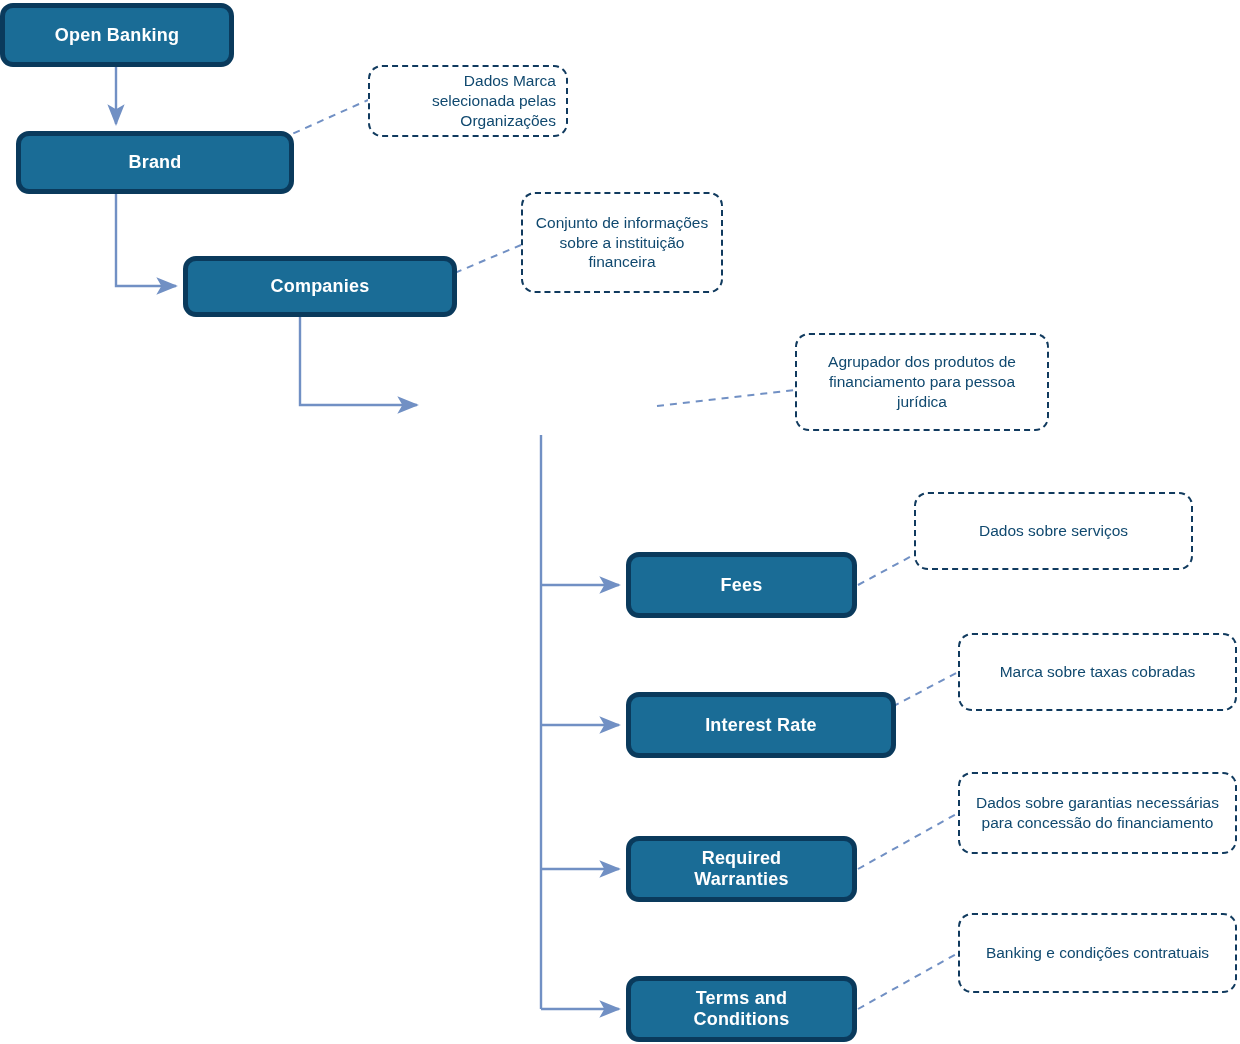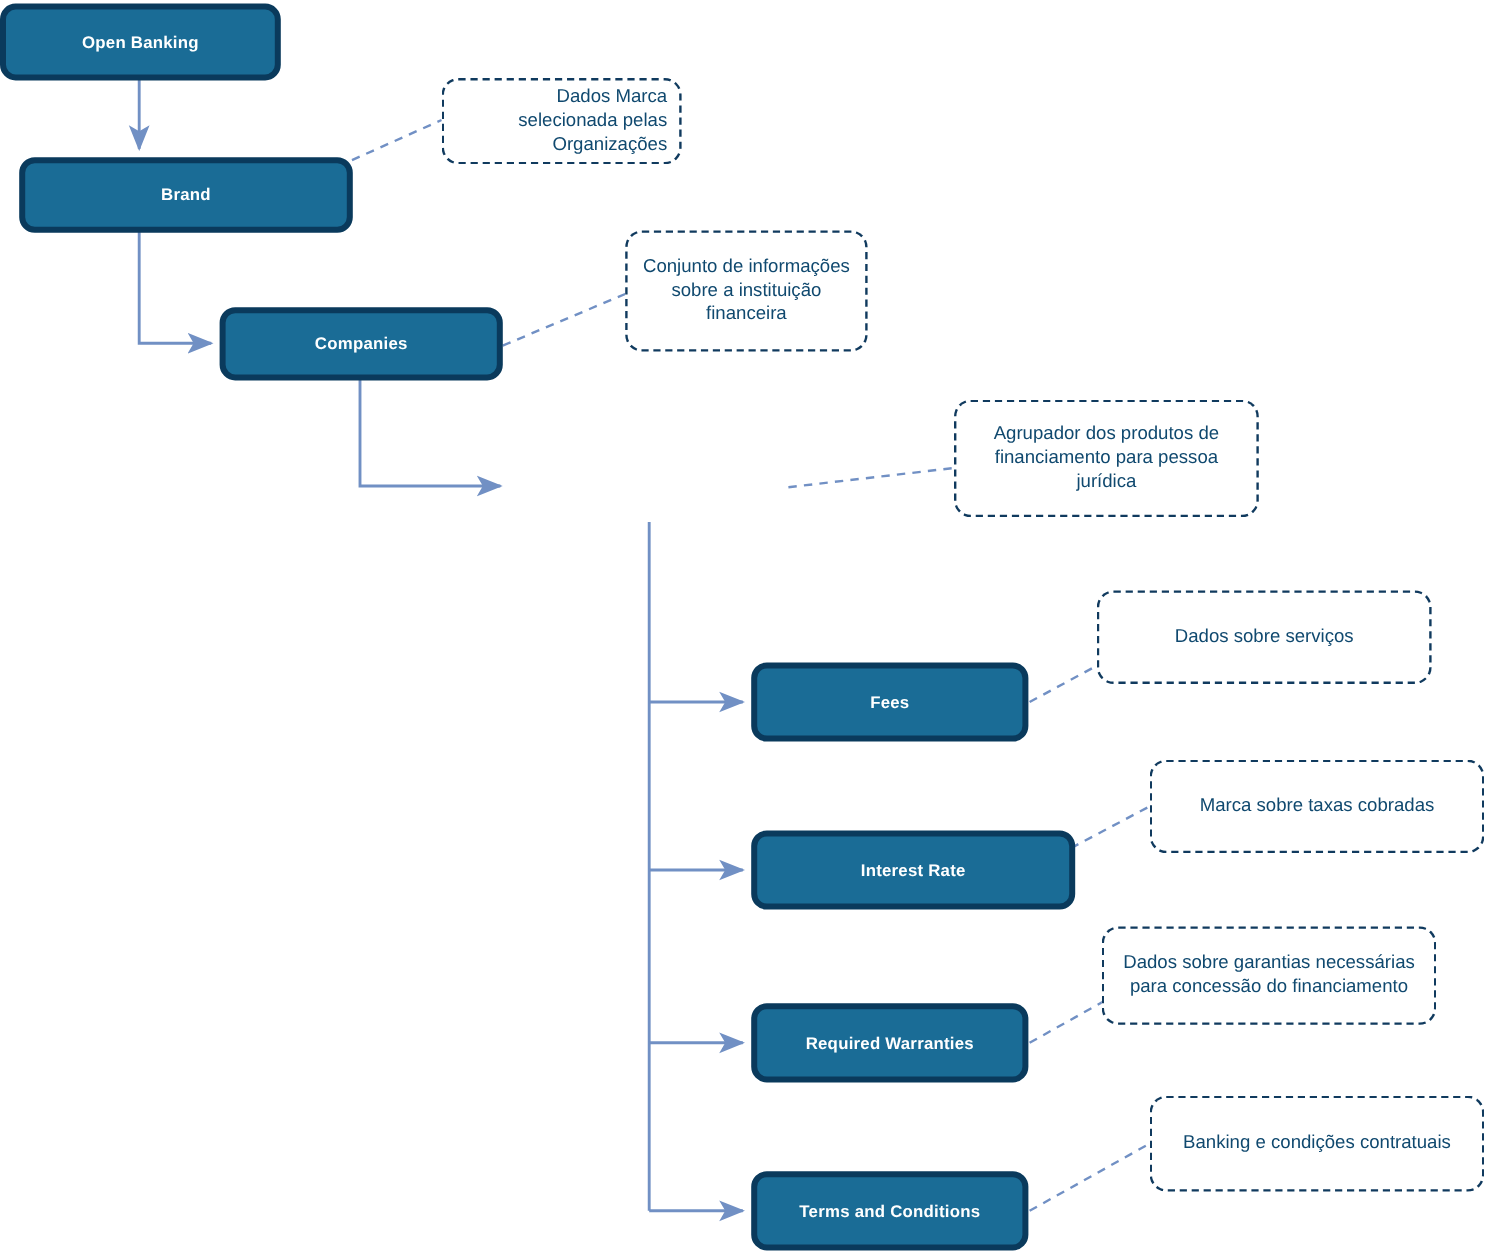--- a/index.html
+++ b/index.html
@@ -31,21 +31,21 @@
     box-sizing: border-box;
     background: #1a6c96;
     border: 5px solid #0a3a5c;
     border-radius: 13px;
     display: flex;
     align-items: center;
     justify-content: center;
     text-align: center;
     color: #ffffff;
     font-weight: bold;
-    font-size: 14px;
+    font-size: 18px;
     letter-spacing: 0.2px;
     line-height: 1.15;
     padding: 2px 24px;
     z-index: 3;
   }
   .callout {
     position: absolute;
     box-sizing: border-box;
     background: #ffffff;
     border: 2px dashed #103a5e;
@@ -109,21 +109,21 @@
   </svg>
 
   <div class="node" style="left:0px; top:3px; width:234px; height:64px;">
     <span>Open Banking</span>
   </div>
 
   <div class="node" style="left:16px; top:131px; width:278px; height:63px;">
     <span>Brand</span>
   </div>
 
-  <div class="node" style="left:183px; top:256px; width:236px; height:61px;">
+  <div class="node" style="left:183px; top:256px; width:274px; height:61px;">
     <span>Companies</span>
   </div>
 
 
   <div class="node" style="left:626px; top:552px; width:231px; height:66px;">
     <span>Fees</span>
   </div>
 
   <div class="node" style="left:626px; top:692px; width:270px; height:66px;">
     <span>Interest Rate</span>
@@ -150,21 +150,21 @@
   </div>
 
   <div class="callout" style="left:914px; top:492px; width:279px; height:78px;">
     <span class="callout-text">Dados sobre serviços</span>
   </div>
 
   <div class="callout" style="left:958px; top:633px; width:279px; height:78px;">
     <span class="callout-text">Marca sobre taxas cobradas</span>
   </div>
 
-  <div class="callout" style="left:918px; top:772px; width:279px; height:82px;">
+  <div class="callout" style="left:958px; top:772px; width:279px; height:82px;">
     <span class="callout-text">Dados sobre garantias necessárias para concessão do financiamento</span>
   </div>
 
   <div class="callout" style="left:958px; top:913px; width:279px; height:80px;">
     <span class="callout-text">Banking e condições contratuais</span>
   </div>
 
 </div>
 
 </body></html>

